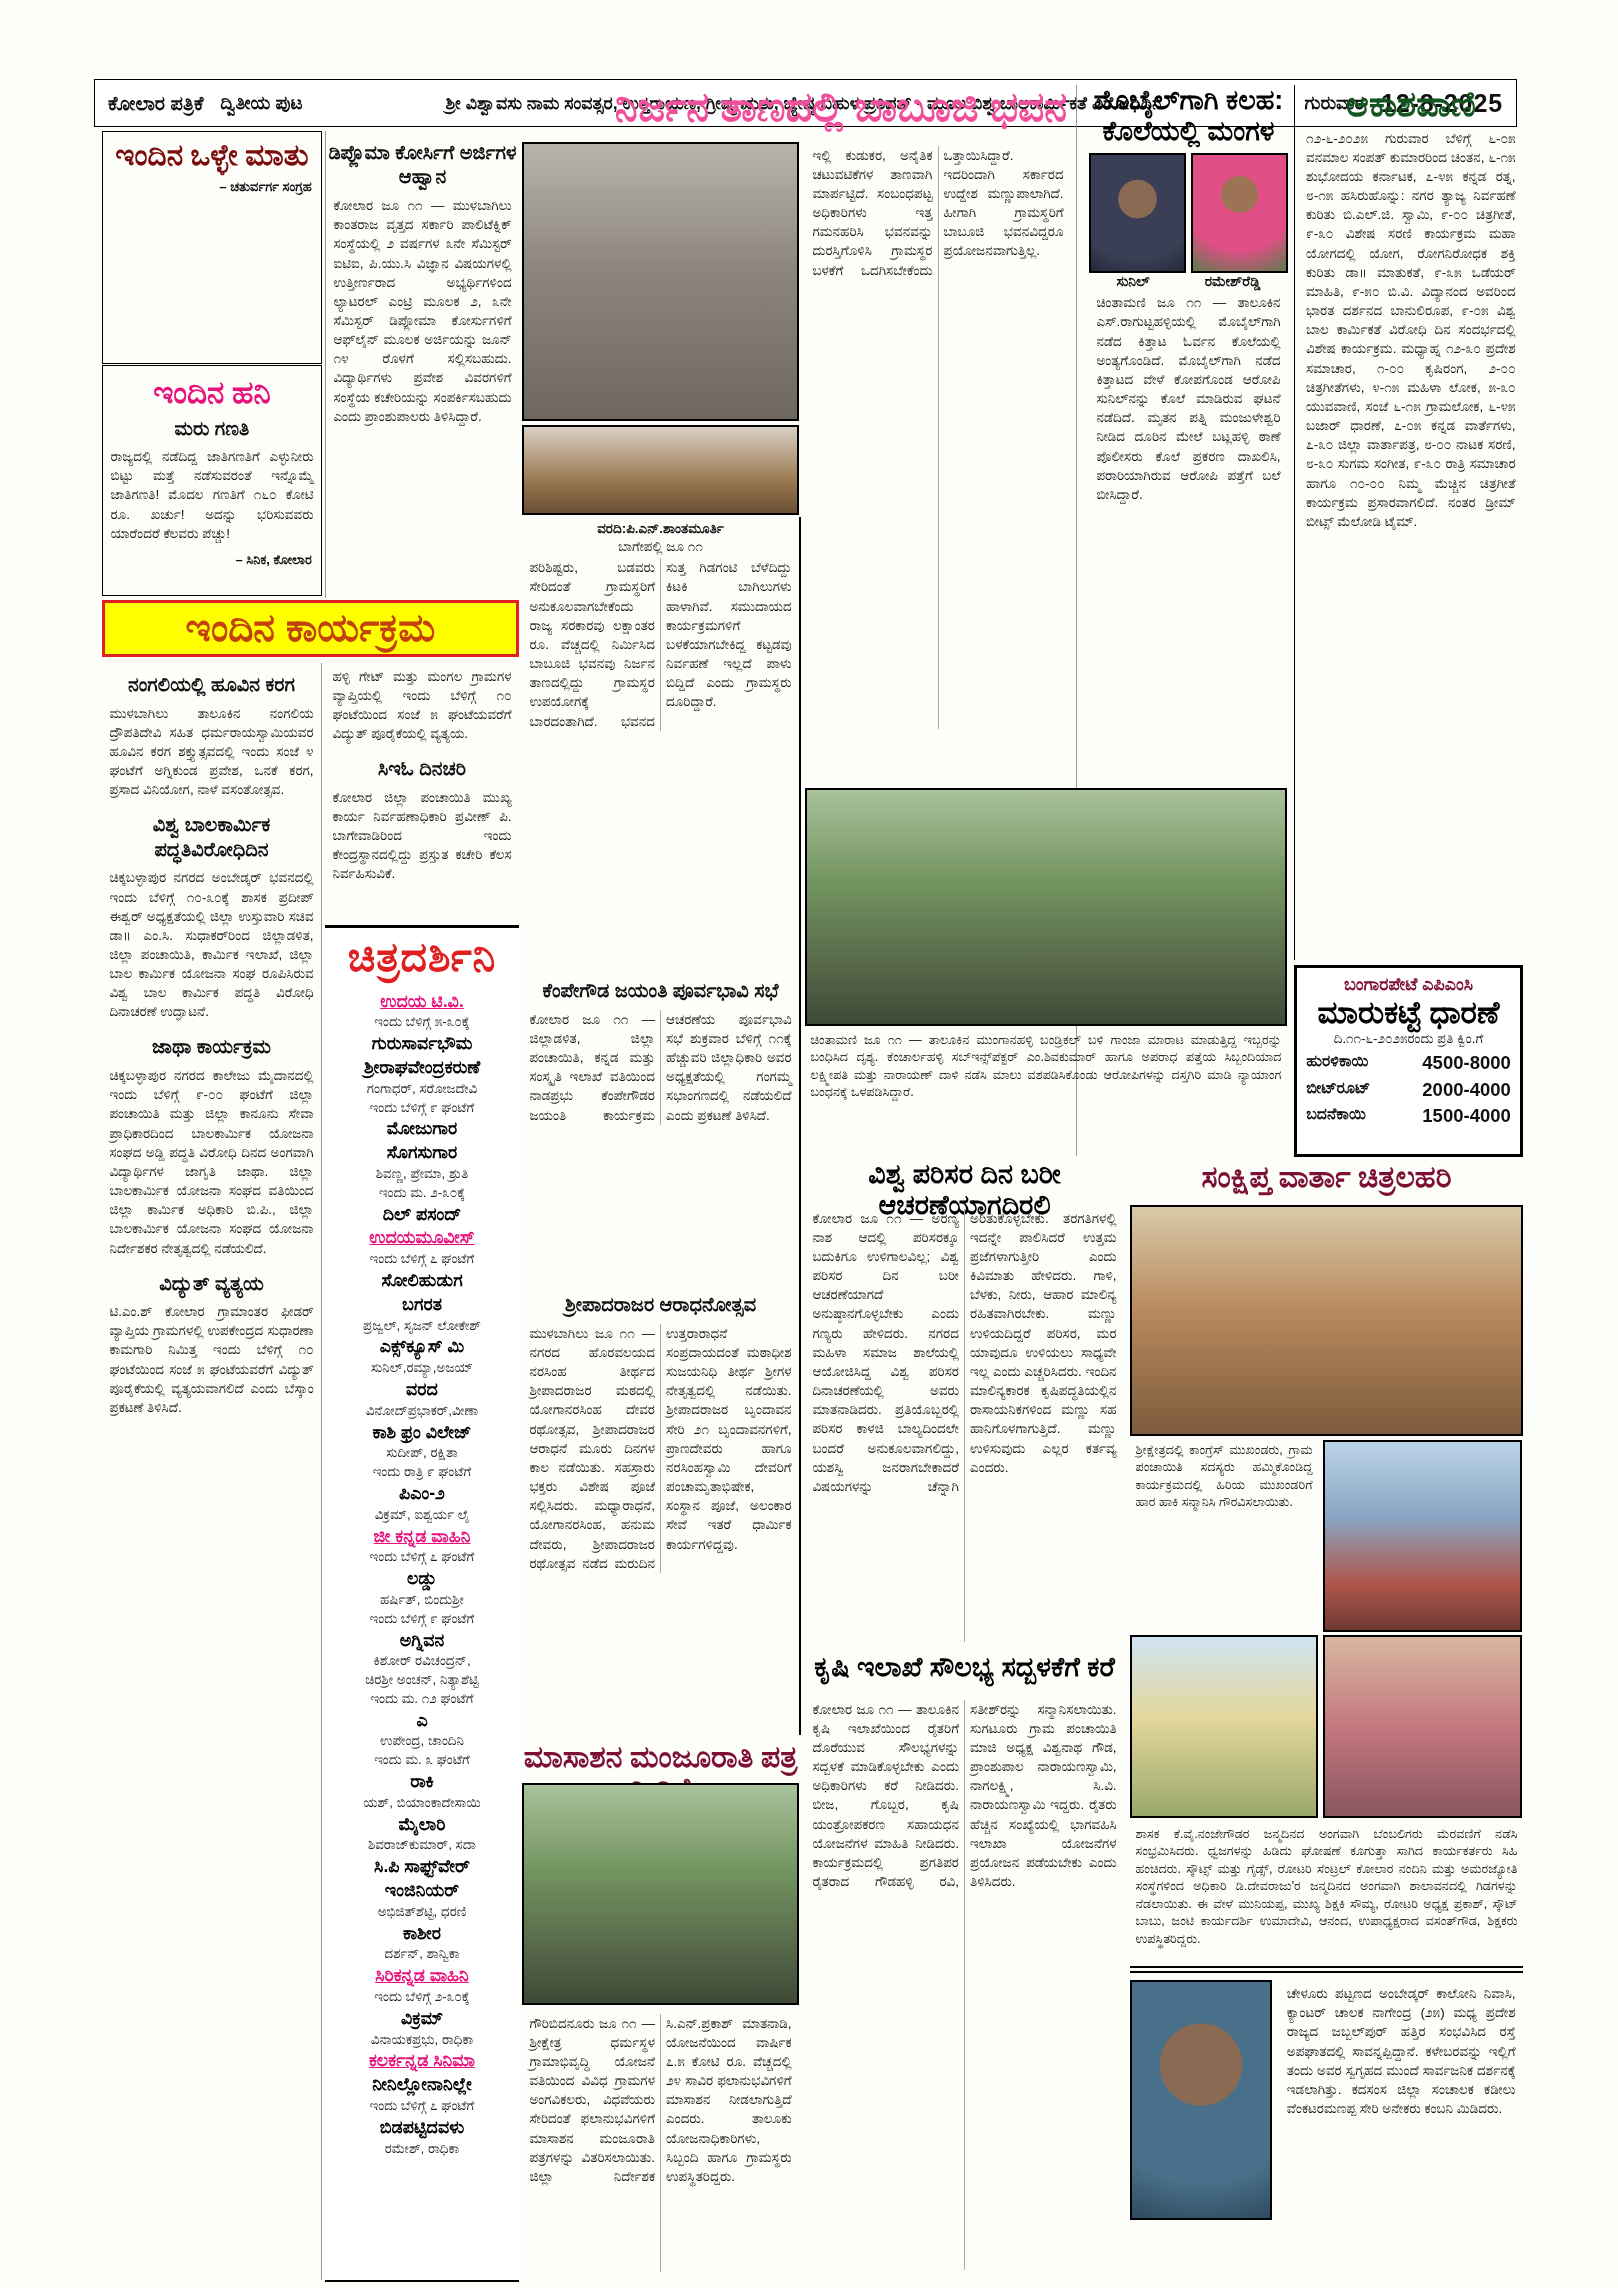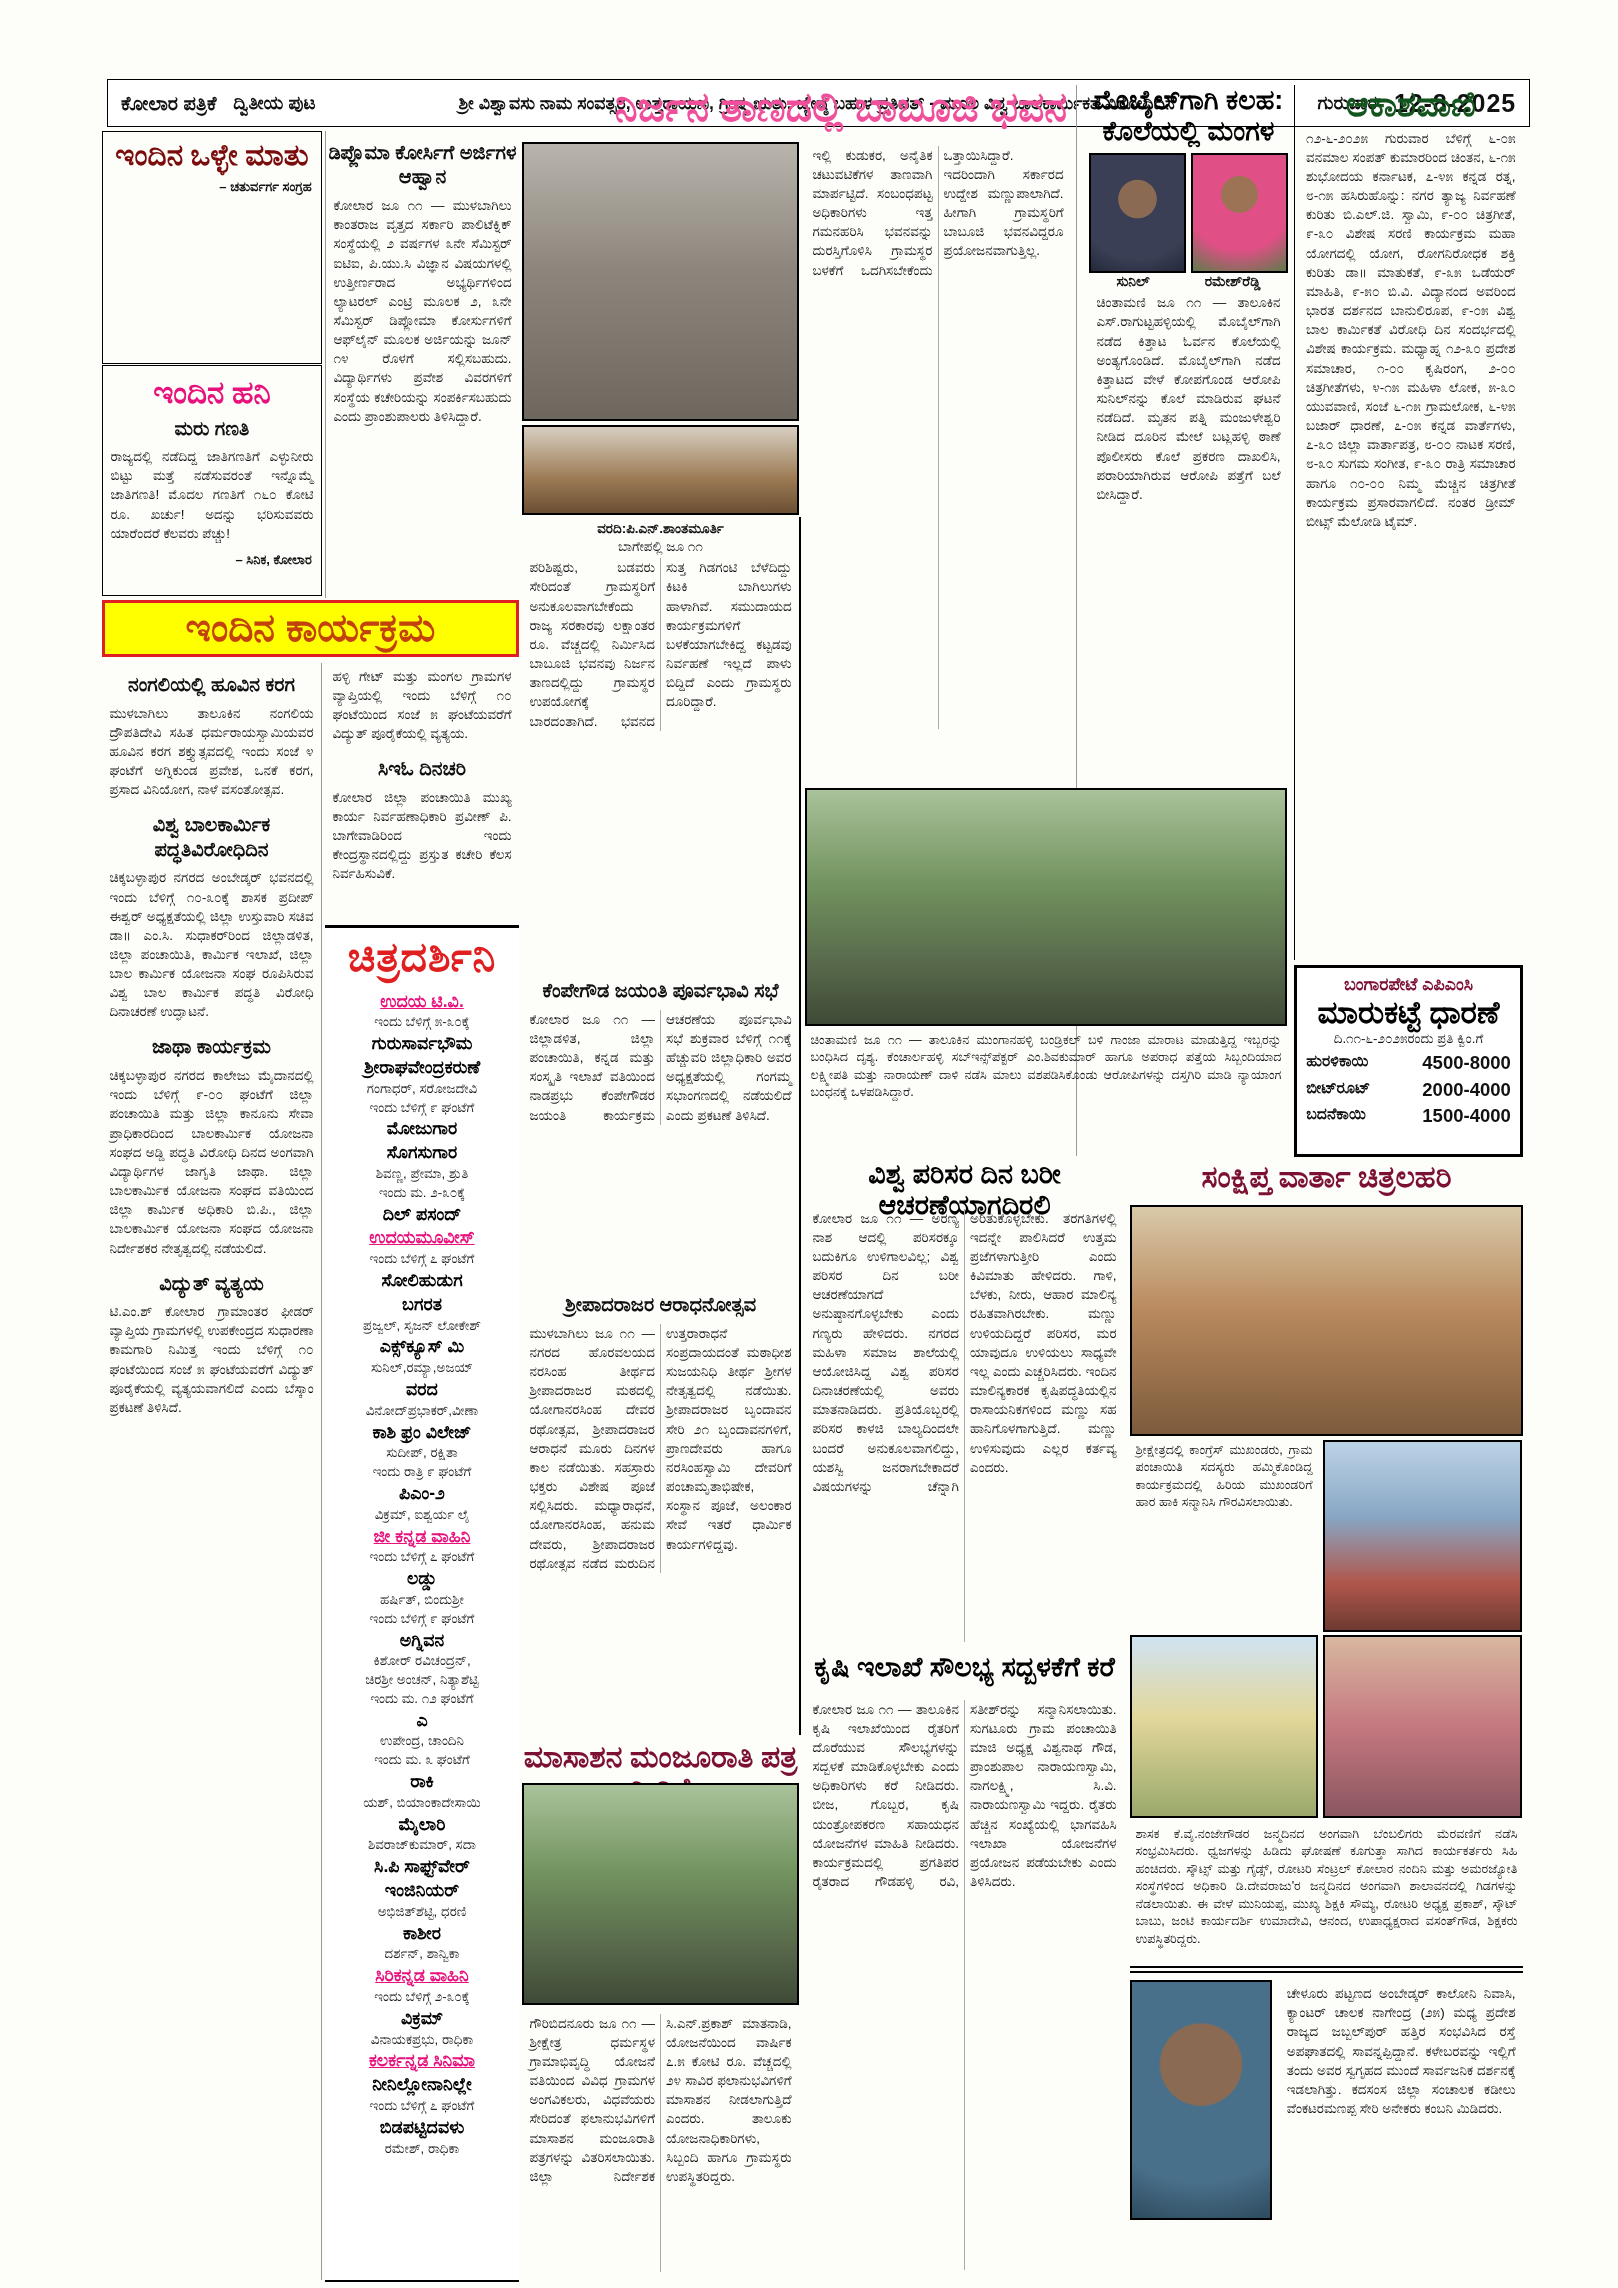--- a/index.html
+++ b/index.html
@@ -68,21 +68,21 @@
   .caption{font-weight:bold;font-size:14px;display:flex;justify-content:space-around;}
   .vline{background:#000;width:1.8px;}
   .hline{background:#000;height:1.8px;}
   .obit-box{border-top:2.8px solid #000;display:flex;gap:7.4px;padding-top:7.4px;}
 </style>
 </head>
 <body>
 
 <div class="page">
 
-  <div class="abs thin-border masthead" style="left:107px;top:79px;width:1423px;height:48px;">
+  <div class="abs thin-border masthead" style="left:94px;top:79px;width:1423px;height:48px;">
     <span class="mast-left">ಕೋಲಾರ ಪತ್ರಿಕೆ</span>
     <span class="mast-page">ದ್ವಿತೀಯ ಪುಟ</span>
     <span class="mast-center">ಶ್ರೀ ವಿಶ್ವಾವಸು ನಾಮ ಸಂವತ್ಸರ, ಉತ್ತರಾಯಣ, ಗ್ರೀಷ್ಮ ಋತು, ಜ್ಯೇಷ್ಠ ಬಹುಳ ಪ್ರತಿಪತ್ - ಮೂಲ ವಿಶ್ವ ಬಾಲಕಾರ್ಮಿಕತೆ ವಿರೋಧಿದಿನ</span>
     <span class="mast-day">ಗುರುವಾರ</span>
     <span class="mast-date">12-8-2025</span>
   </div>
 
   <div class="abs thin-border" style="left:102px;top:131px;width:220px;height:233px;">
     <div class="h-darkred">ಇಂದಿನ ಒಳ್ಳೇ ಮಾತು</div>
     <span class="credit">– ಚತುರ್ವರ್ಗ ಸಂಗ್ರಹ</span>

